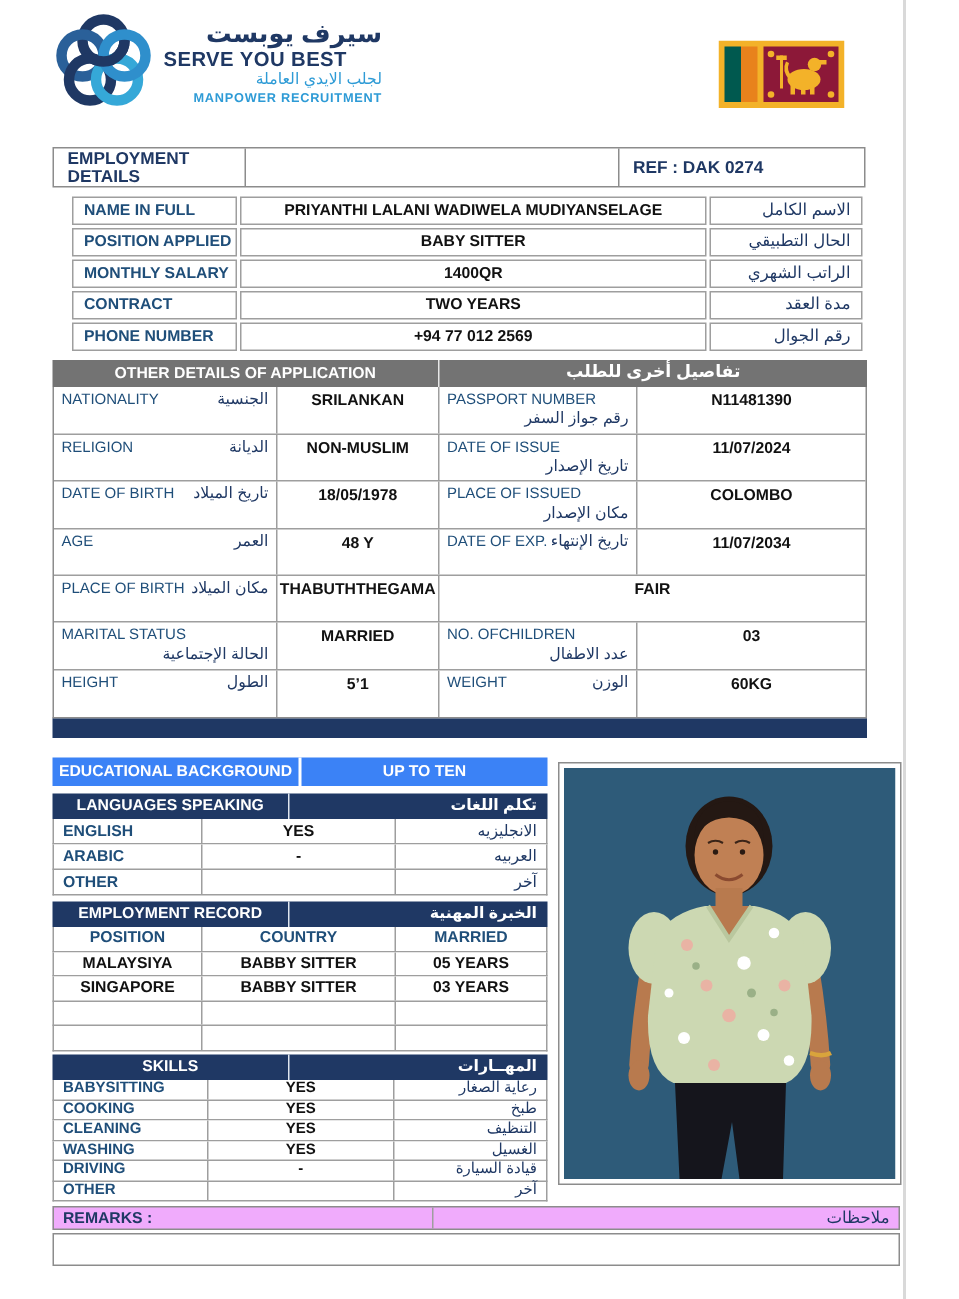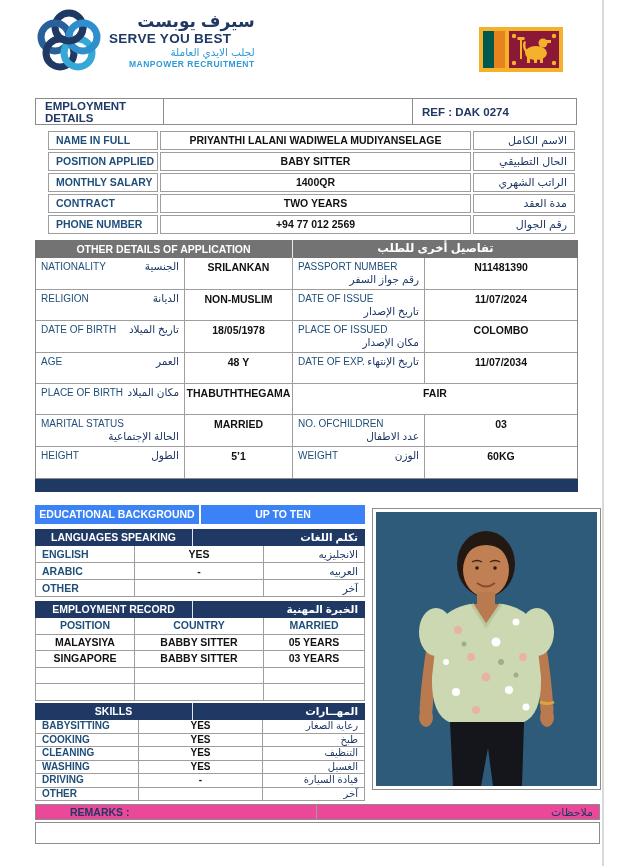--- a/index.html
+++ b/index.html
@@ -86,21 +86,21 @@
   .skills .grid-row { height:13.5px; line-height:12.5px; }
   .skills .g-c1 { width:103px; font-size:10px; }
   .skills .g-c2 { width:124px; font-size:10px; }
   .skills .g-c3 { font-size:10px; }
 
   
   .photo { left:372px; top:508px; width:229px; height:282px; border:1px solid #8c8c8c; background:#fff; padding:3px; }
   .photo svg { display:block; width:100%; height:100%; }
 
   
-  .remarks-row { left:35px; top:804px; width:565px; height:16px; display:flex; border:1px solid #8c8c8c; background:#ec4899;padding-left:28px; }
+  .remarks-row { left:35px; top:804px; width:565px; height:16px; display:flex; border:1px solid #8c8c8c; background:#f0abfc; }
   .rm-l { width:253px; font-size:10.5px; font-weight:bold; color:#1f3864; padding-left:6px; line-height:14px; border-right:1px solid #9e9e9e; }
   .rm-r { flex:1; font-size:11px; color:#1f3864; text-align:right; padding-right:6px; line-height:14px; }
   .remarks-box { left:35px; top:822px; width:565px; height:22px; border:1px solid #8c8c8c; background:#fff; }
 
   .page-edge { left:602px; top:0; width:2px; height:866px; background:#d9d9d9; }
 </style>
 </head>
 <body>
 
 <div id="app">

